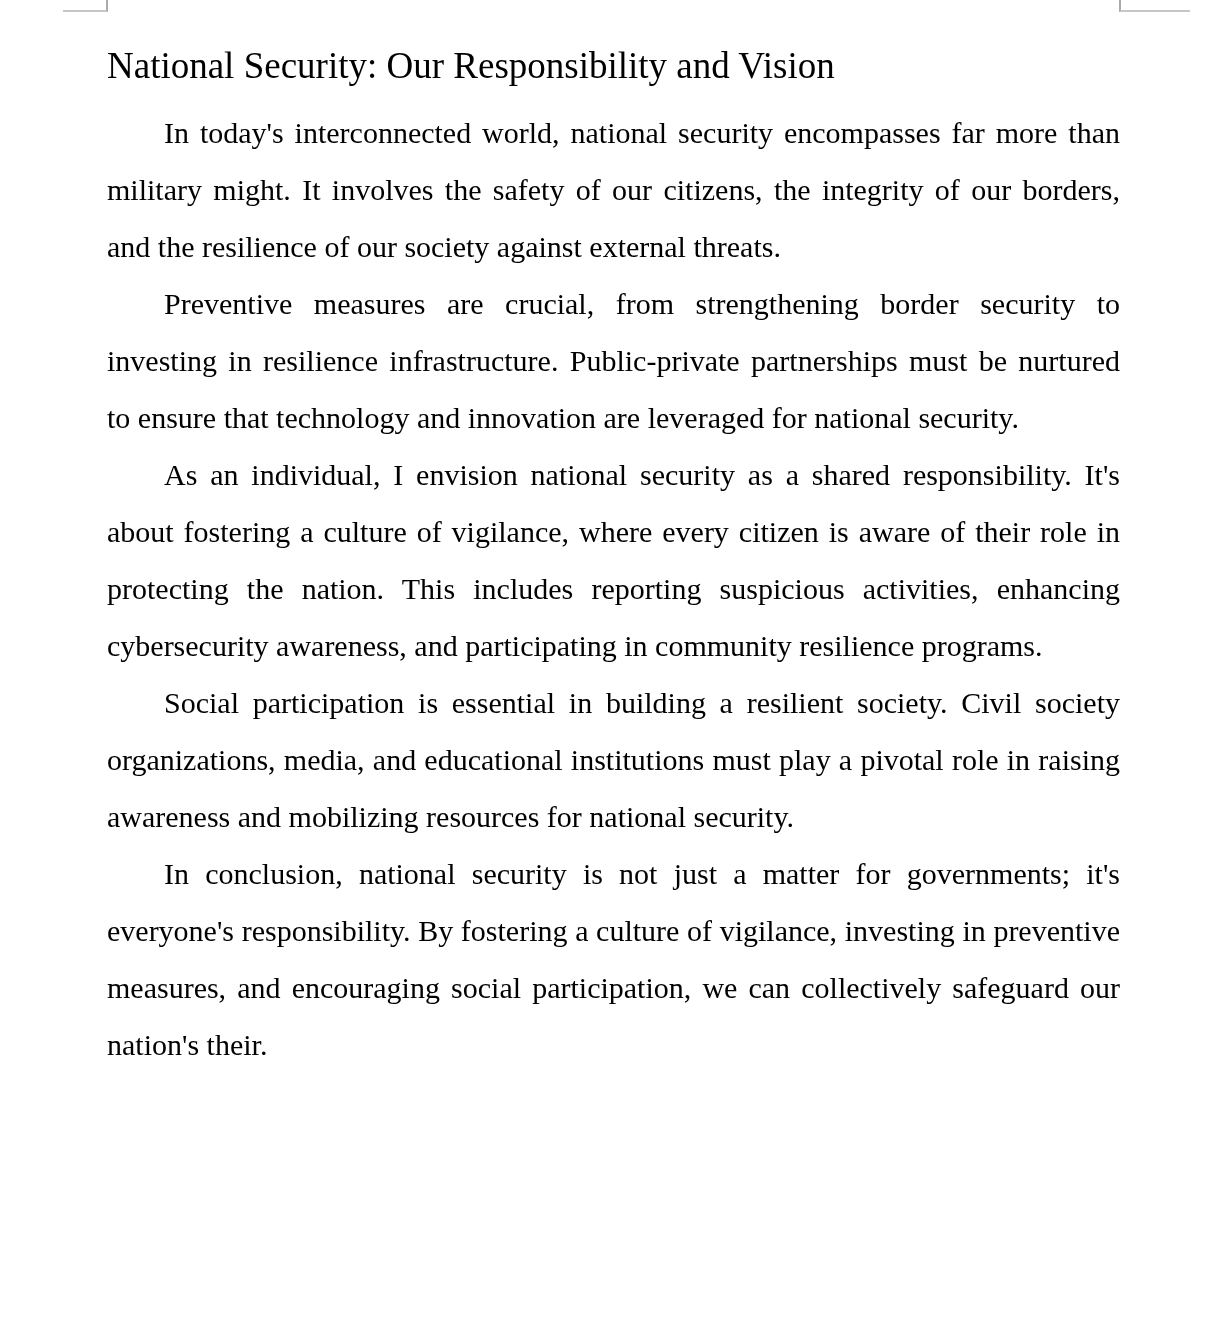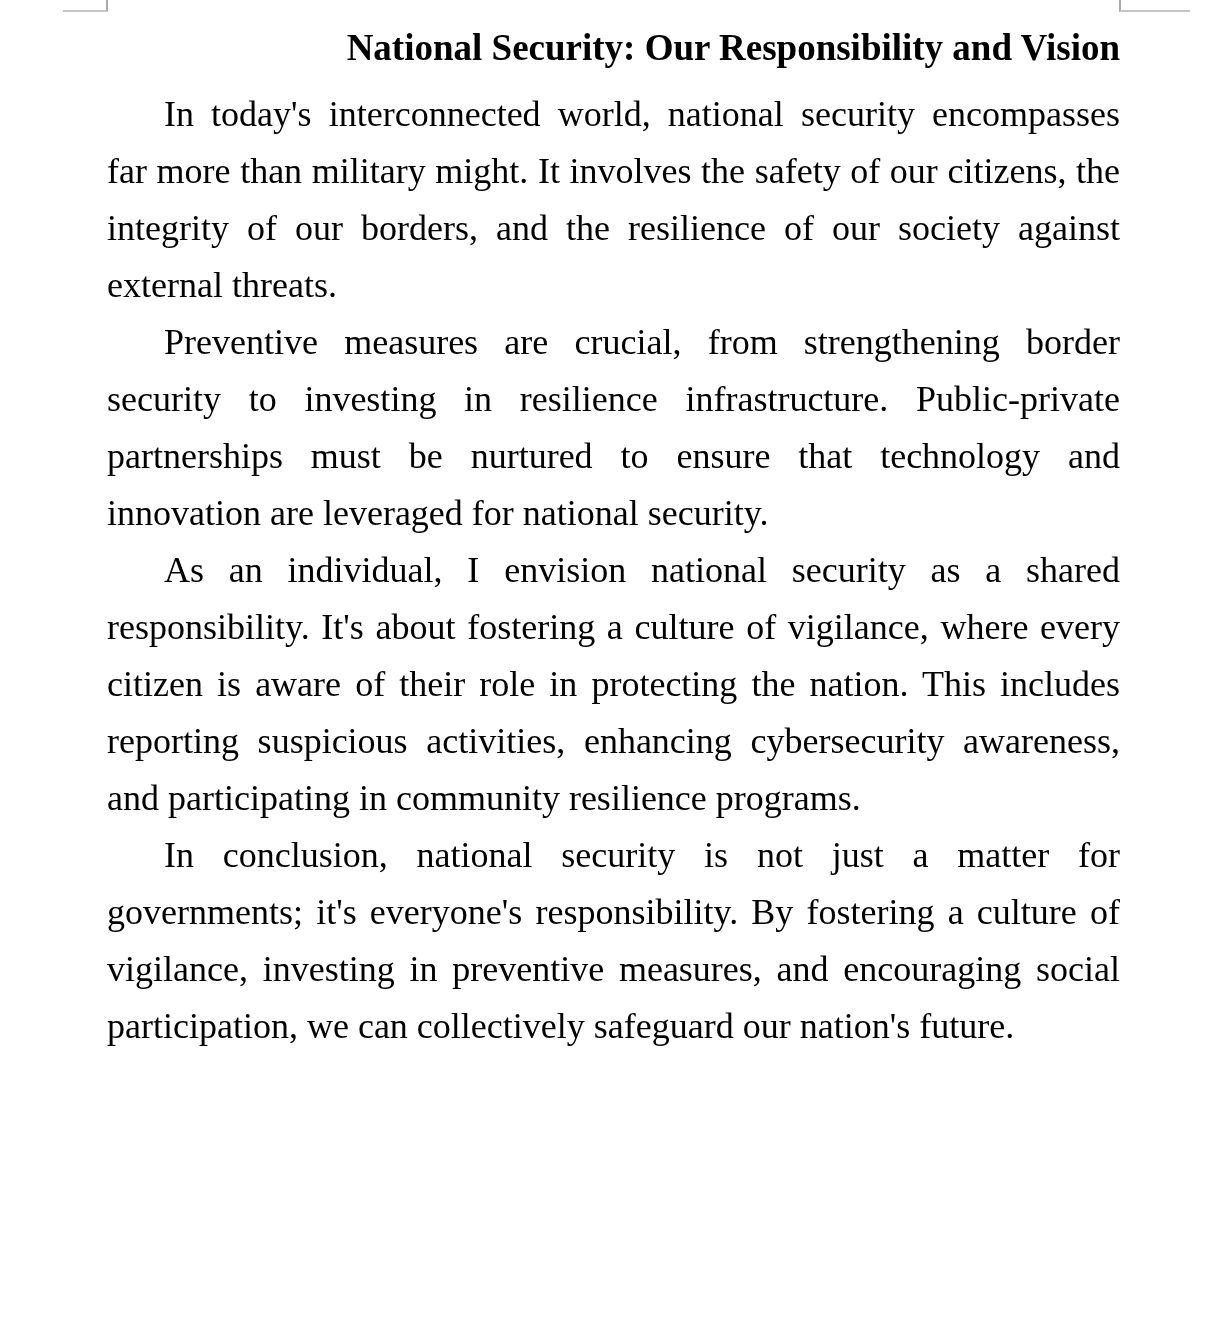--- a/index.html
+++ b/index.html
@@ -36,47 +36,48 @@
     border-bottom: 2px solid #c6c6c6;
   }
   .doc {
     position: absolute;
     left: 107px;
     top: 0;
     width: 1013px;
   }
   .title {
     margin: 0 0 16px 0;
-    padding-top: 26px;
+    padding-top: 44px;
     font-size: 37px;
     line-height: 44px;
-    font-weight: bold;
-    text-align: right;
+    font-weight: normal;
+    text-align: left;
     white-space: nowrap;
   }
   .body p {
     margin: 0;
-    font-size: 36px;
+    font-size: 30px;
     line-height: 57px;
     text-align: justify;
     text-indent: 57px;
   }
 </style>
 </head>
 <body>
 
 <div class="page">
 
   <div class="boundary-mark left"></div>
   <div class="boundary-mark right"></div>
 
   <div class="doc">
     <h1 class="title">National Security: Our Responsibility and Vision</h1>
 
     <div class="body">
       <p>In today's interconnected world, national security encompasses far more than military might. It involves the safety of our citizens, the integrity of our borders, and the resilience of our society against external threats.</p>
       <p>Preventive measures are crucial, from strengthening border security to investing in resilience infrastructure. Public-private partnerships must be nurtured to ensure that technology and innovation are leveraged for national security.</p>
       <p>As an individual, I envision national security as a shared responsibility. It's about fostering a culture of vigilance, where every citizen is aware of their role in protecting the nation. This includes reporting suspicious activities, enhancing cybersecurity awareness, and participating in community resilience programs.</p>
-      <p>In conclusion, national security is not just a matter for governments; it's everyone's responsibility. By fostering a culture of vigilance, investing in preventive measures, and encouraging social participation, we can collectively safeguard our nation's future.</p>
+      <p>Social participation is essential in building a resilient society. Civil society organizations, media, and educational institutions must play a pivotal role in raising awareness and mobilizing resources for national security.</p>
+      <p>In conclusion, national security is not just a matter for governments; it's everyone's responsibility. By fostering a culture of vigilance, investing in preventive measures, and encouraging social participation, we can collectively safeguard our nation's their.</p>
     </div>
   </div>
 
 </div>
 
 </body></html>

